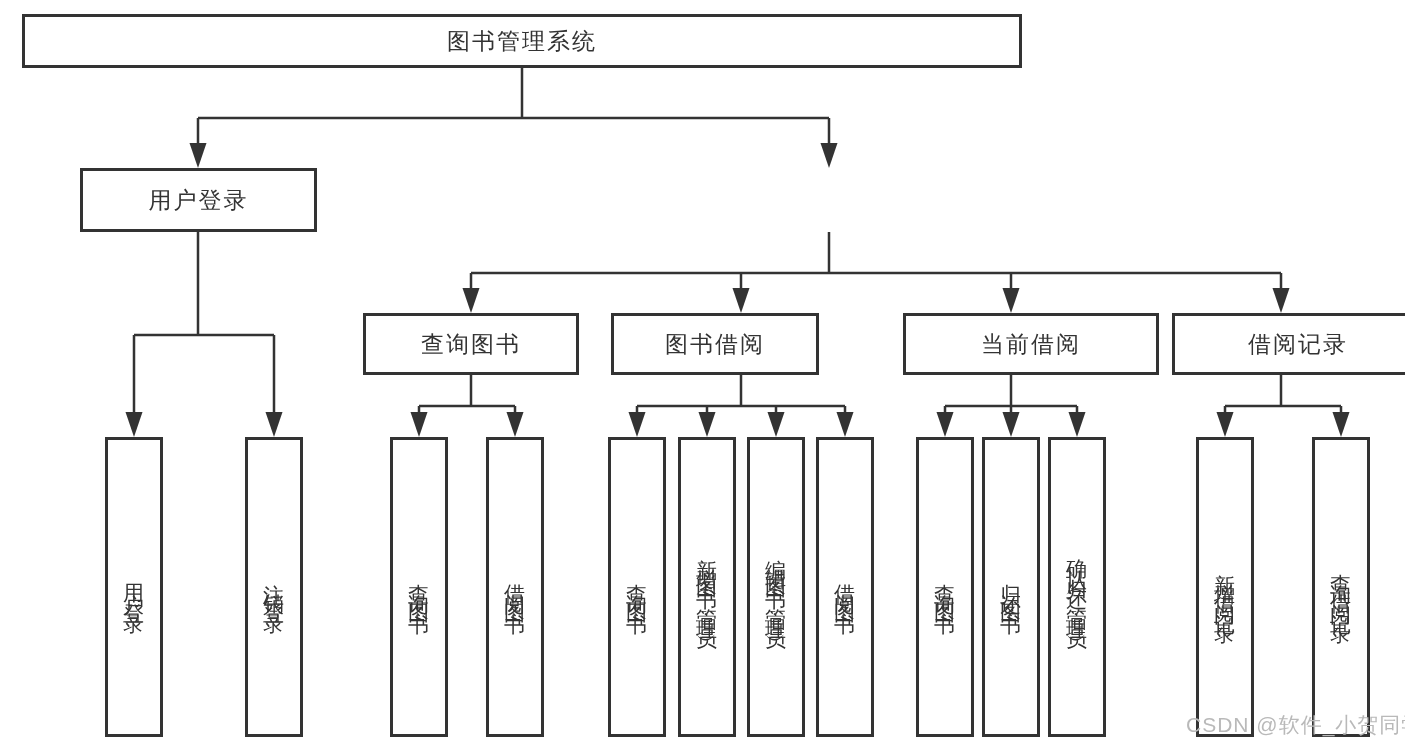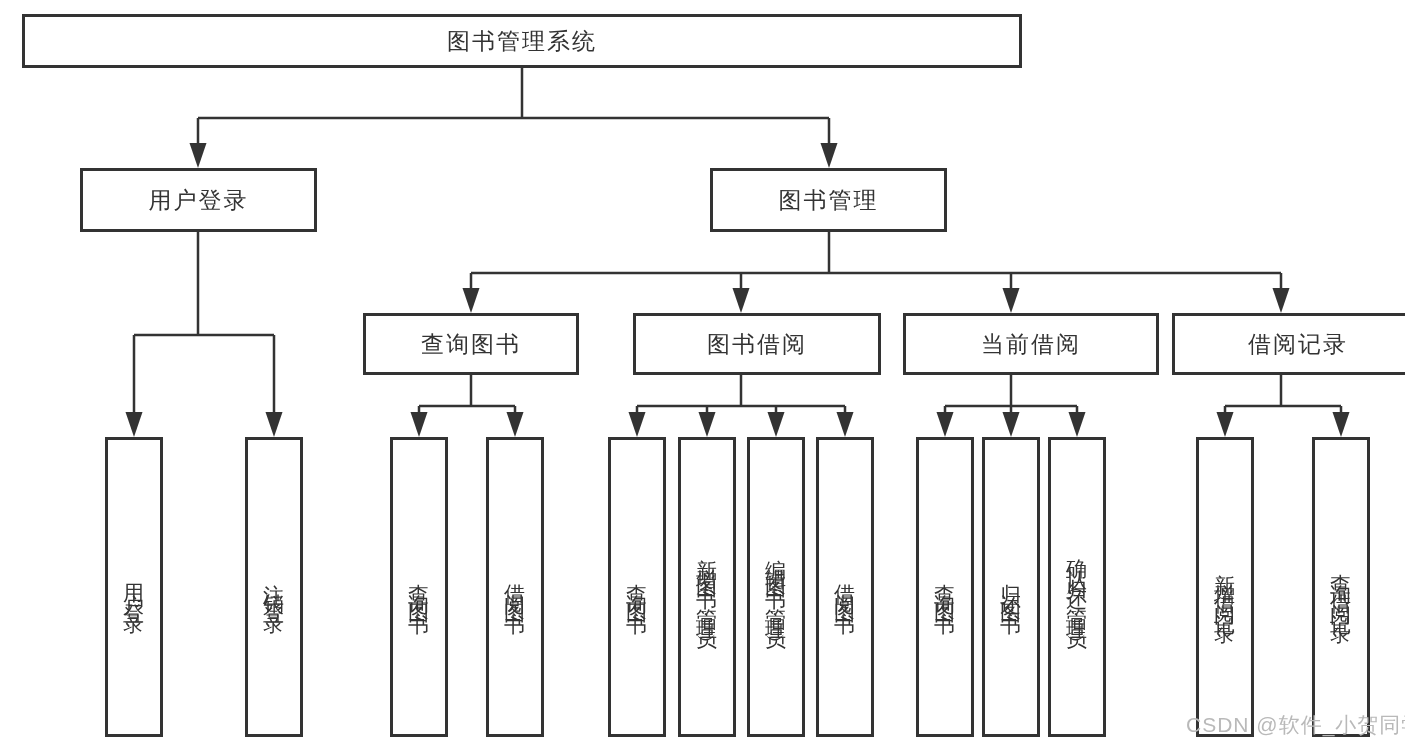--- a/index.html
+++ b/index.html
@@ -92,28 +92,25 @@
     </g>
   </svg>
 
   <div class="node h" style="left:22px;top:14px;width:1000px;height:54px">
     <span>图书管理系统</span>
   </div>
 
   <div class="node h" style="left:80px;top:168px;width:237px;height:64px">
     <span>用户登录</span>
   </div>
-  <div class="node h" style="left:710px;top:168px;width:237px;height:64px">
-    <span>图书管理</span>
-  </div>
 
   <div class="node h" style="left:363px;top:313px;width:216px;height:62px">
     <span>查询图书</span>
   </div>
-  <div class="node h" style="left:633px;top:313px;width:248px;height:62px">
+  <div class="node h" style="left:611px;top:313px;width:208px;height:62px">
     <span>图书借阅</span>
   </div>
   <div class="node h" style="left:903px;top:313px;width:256px;height:62px">
     <span>当前借阅</span>
   </div>
   <div class="node h" style="left:1172px;top:313px;width:252px;height:62px">
     <span>借阅记录</span>
   </div>
 
   <div class="node v" style="left:105px;top:437px;width:58px;height:300px">

